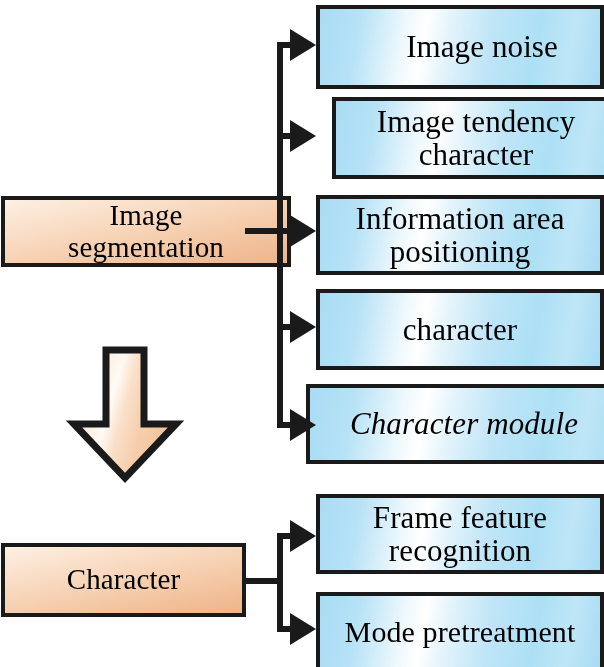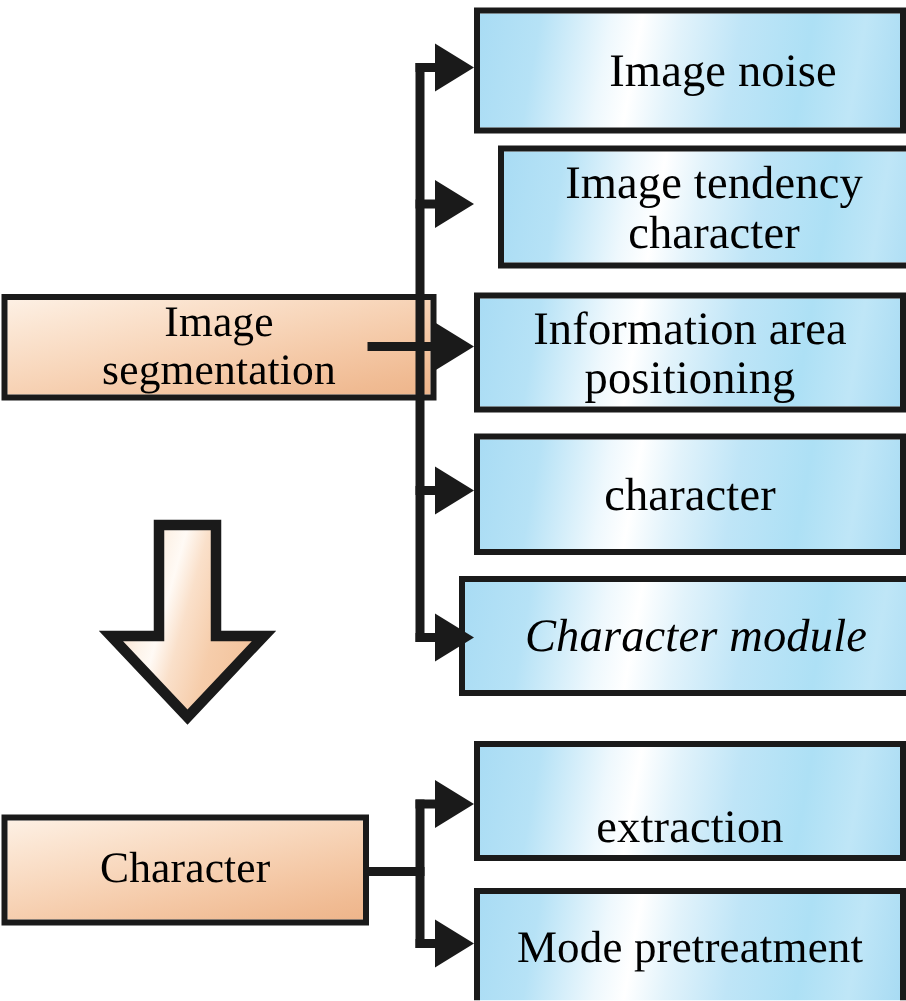--- a/index.html
+++ b/index.html
@@ -113,22 +113,22 @@
   </div>
 
   <div class="node blue font-a" style="left:306px; top:384px; width:316px; height:80px;font-style:italic;">
     <span class="label">
       <span>Character module</span><br>
     </span>
   </div>
 
   <div class="node blue font-a" style="left:316px; top:494px; width:288px; height:80px;">
     <span class="label">
-      <br>
-      <span>extraction</span>
+      <span>Frame feature</span><br>
+      <span>recognition</span>
     </span>
   </div>
 
   <div class="node blue font-b" style="left:316px; top:592px; width:288px; height:80px;">
     <span class="label">Mode pretreatment</span>
   </div>
 
   <div class="node peach font-c" style="left:1px; top:196px; width:290px; height:71px;">
     <span class="label">
       <span>Image</span><br>

